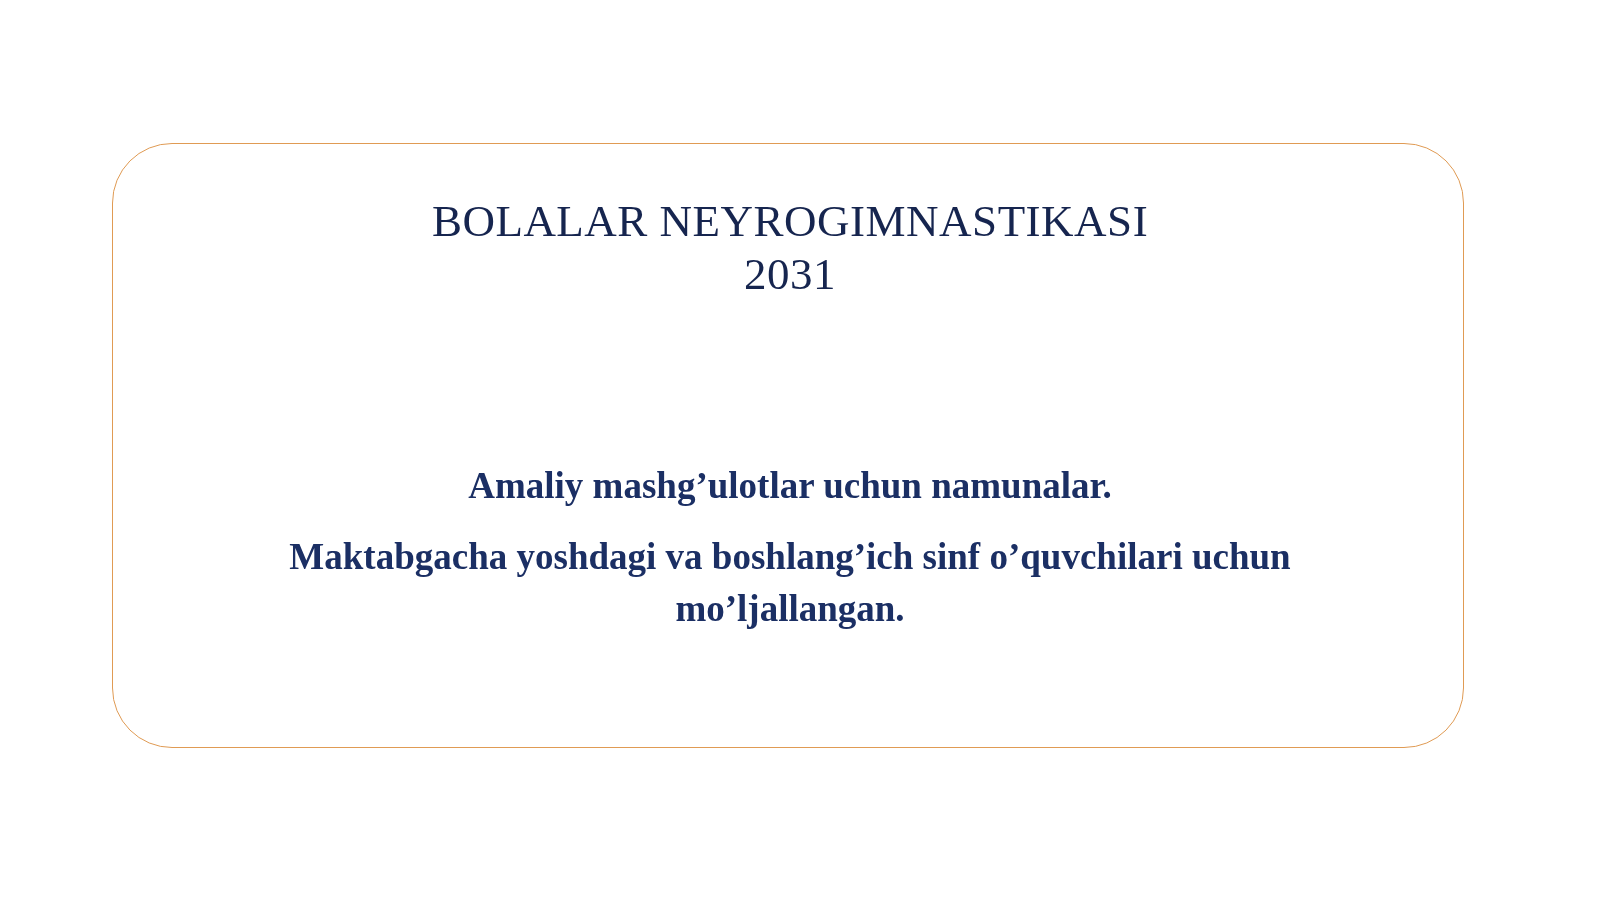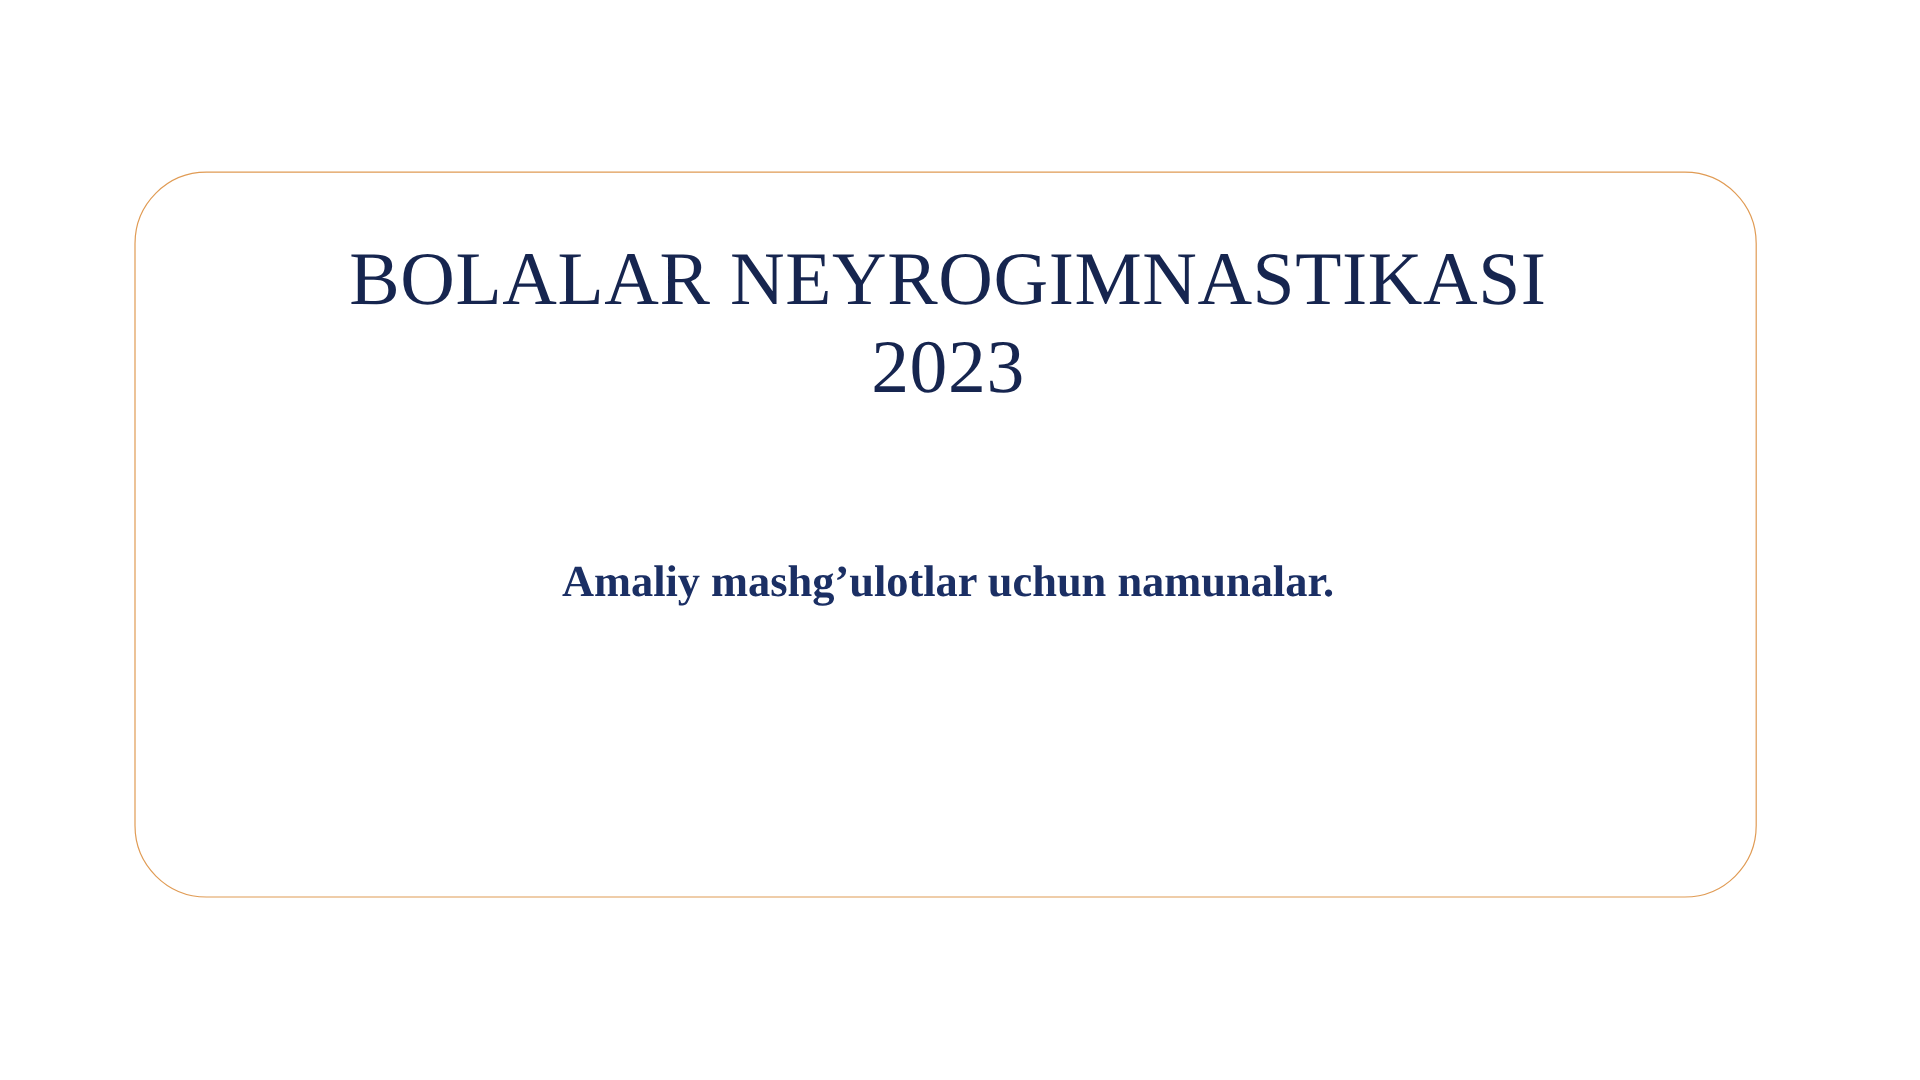--- a/index.html
+++ b/index.html
@@ -32,21 +32,21 @@
   }
   .title-block {
     position: absolute;
     left: 160px;
     top: 195px;
     width: 1260px;
     text-align: center;
   }
   .title-line {
     color: #16254f;
-    font-size: 63px;
+    font-size: 45px;
     line-height: 1.18;
     letter-spacing: 0.5px;
     font-weight: normal;
     margin: 0;
   }
   .subtitle-block {
     position: absolute;
     left: 180px;
     top: 460px;
     width: 1220px;
@@ -65,20 +65,21 @@
 </style>
 </head>
 <body>
 
 <div class="slide">
 
   <div class="slide-frame"></div>
 
   <div class="title-block">
     <p class="title-line">BOLALAR NEYROGIMNASTIKASI</p>
-    <p class="title-line">2023</p>
+    <p class="title-line">2031</p>
   </div>
 
   <div class="subtitle-block">
     <p class="subtitle-line">Amaliy mashg’ulotlar uchun namunalar.</p>
+    <p class="subtitle-line second">Maktabgacha yoshdagi va boshlang’ich sinf o’quvchilari uchun mo’ljallangan.</p>
   </div>
 
 </div>
 
 </body></html>

